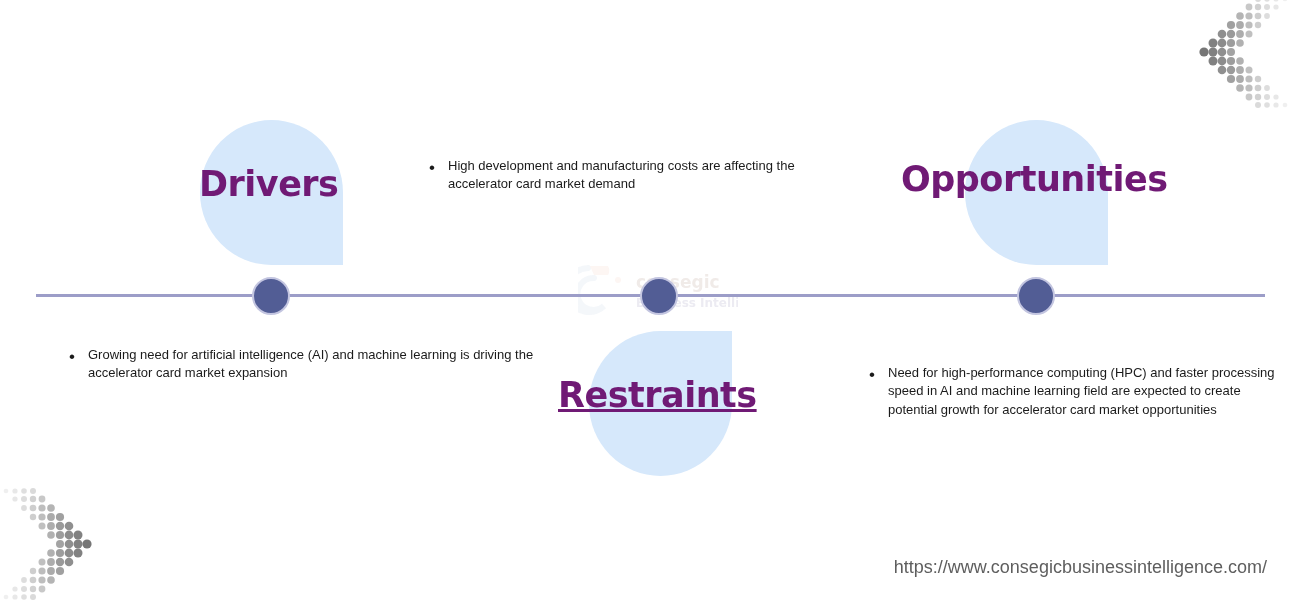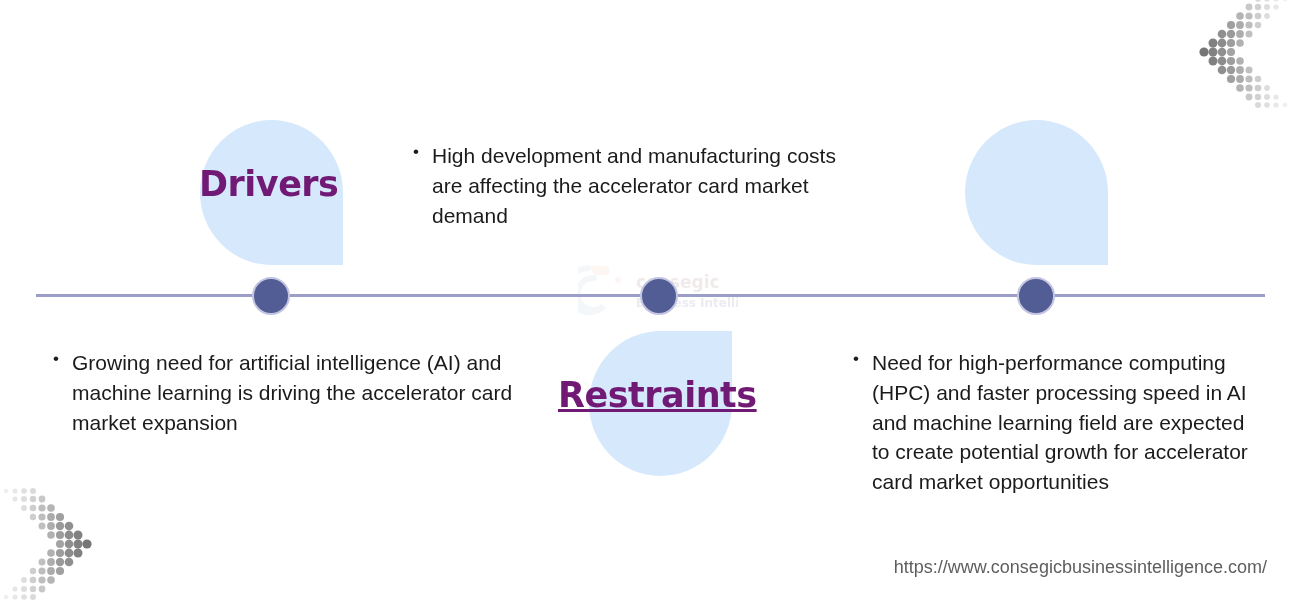--- a/index.html
+++ b/index.html
@@ -82,41 +82,41 @@
     line-height: 1;
   }
   .heading-drivers       { left: 199px; top: 167px; }
   .heading-opportunities { left: 901px; top: 162px; }
   .heading-restraints    { left: 558px; top: 378px; text-decoration: underline; }
 
   
   .bullets {
     position: absolute;
     color: #1b1b1b;
-    font-size: 21px;
+    font-size: 13px;
     line-height: 1.42;
-    margin: 0;
+    margin: 16px;
     padding: 0;
     list-style: none;
   }
   .bullets li {
     position: relative;
     padding-left: 24px;
   }
   .bullets li::before {
     content: "\2022";
     position: absolute;
     left: 5px;
     top: -1px;
     font-size: 17px;
     color: #1b1b1b;
   }
 
   .bullets-restraints   { left: 408px; top: 141px; width: 438px; }
-  .bullets-drivers      { left: 48px;  top: 348px; width: 470px; }
+  .bullets-drivers      { left: 48px;  top: 330px; width: 470px; }
   .bullets-opportunities{ left: 848px; top: 348px; width: 412px; }
 
   
   .watermark {
     position: absolute;
     left: 578px;
     top: 262px;
     width: 160px;
     height: 56px;
     pointer-events: none;
@@ -284,20 +284,21 @@
 
   <div class="timeline-line"></div>
   <div class="node node-1"></div>
   <div class="node node-2"></div>
   <div class="node node-3"></div>
 
   <div class="heading heading-drivers">Drivers</div>
 
   <div class="heading heading-restraints">Restraints</div>
 
+  <div class="heading heading-opportunities">Opportunities</div>
 
   <ul class="bullets bullets-restraints">
     <li>High development and manufacturing costs are affecting the accelerator card market demand</li>
   </ul>
 
   <ul class="bullets bullets-drivers">
     <li>Growing need for artificial intelligence (AI) and machine learning is driving the accelerator card market expansion</li>
   </ul>
 
   <ul class="bullets bullets-opportunities">

